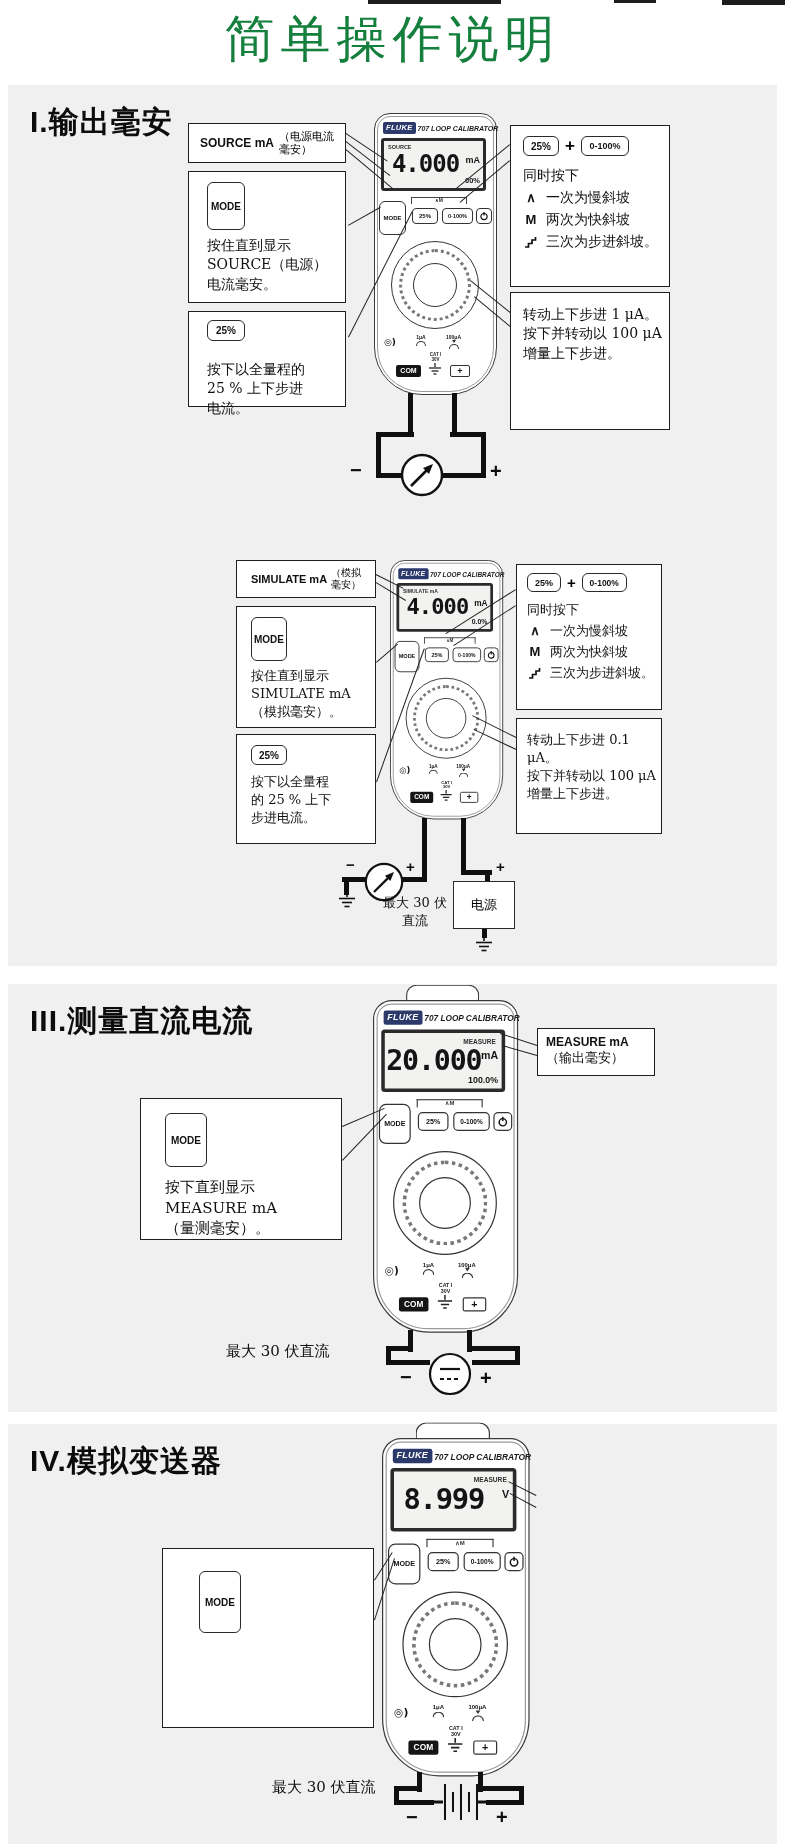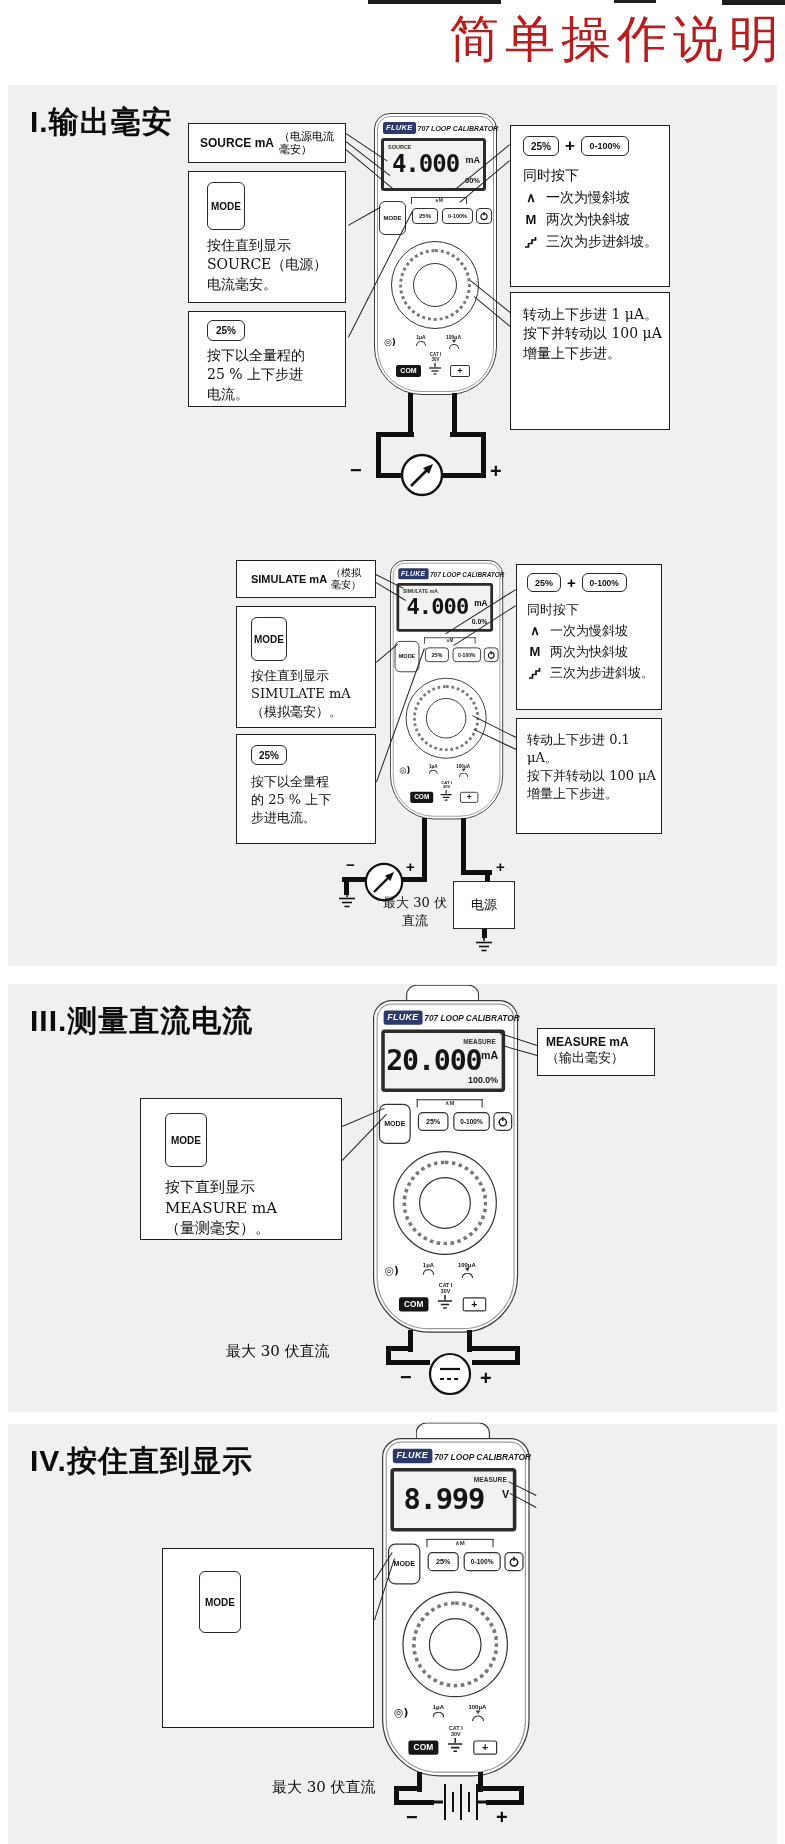--- a/index.html
+++ b/index.html
@@ -1,21 +1,21 @@
 <!DOCTYPE html>
 <html><head>
 <meta charset="utf-8">
 <style>
   * { box-sizing: border-box; margin: 0; padding: 0; }
   html,body { background:#fff; }
   .page { position:relative; width:785px; height:1844px; margin:0 auto; background:#ffffff; overflow:hidden;
           font-family:"DejaVu Serif", serif; }
   .artifact { position:absolute; background:#1d1d1d; }
-  .title { position:absolute; top:8px; left:0; right:0; text-align:right;
-           font:400 50px/1.25 "DejaVu Serif", serif; color:#b91c1c; letter-spacing:6px; }
+  .title { position:absolute; top:8px; left:0; right:0; text-align:center;
+           font:400 50px/1.25 "DejaVu Serif", serif; color:#15803d; letter-spacing:6px; }
   .sec { position:absolute; left:8px; width:769px; background:#f0f0f1; }
   #sec1 { top:85px;  height:482px; }
   #sec2 { top:534px; height:432px; }
   #sec3 { top:984px; height:428px; }
   #sec4 { top:1424px; height:420px; }
   .sec-h { position:absolute; left:22px; top:20px; font:700 30px/1.1 "Liberation Sans", sans-serif;
            color:#0c0c0c; letter-spacing:1px; }
   
   .co { position:absolute; background:#fff; border:1.5px solid #1f1f1f; }
   .co > * { position:absolute; }
@@ -116,21 +116,21 @@
 
     <div class="co" style="left:180px;top:86px;width:158px;height:132px">
       <div class="key" style="left:18px;top:10px;width:38px;height:48px">MODE</div>
       <div class="zh ml" style="left:18px;top:64px">按住直到显示
 SOURCE（电源）
 电流毫安。</div>
     </div>
 
     <div class="co" style="left:180px;top:226px;width:158px;height:96px">
       <div class="key" style="left:18px;top:8px;width:38px;height:21px">25%</div>
-      <div class="zh ml" style="left:18px;top:34px">按下以全量程的
+      <div class="zh ml" style="left:18px;top:48px">按下以全量程的
 25 % 上下步进
 电流。</div>
     </div>
 
     <div class="co" style="left:502px;top:40px;width:160px;height:162px">
       <div class="keys-row" style="left:12px;top:10px">
         <span class="key" style="width:36px;height:20px">25%</span>
         <span class="plus-glyph">+</span>
         <span class="key" style="width:48px;height:20px;font-size:9px">0-100%</span>
       </div>
@@ -476,21 +476,21 @@
       <circle cx="22" cy="22" r="20" fill="#fff" stroke="#111" stroke-width="2.2"></circle>
       <line x1="12" y1="17" x2="32" y2="17" stroke="#111" stroke-width="2.2"></line>
       <line x1="12" y1="27" x2="32" y2="27" stroke="#111" stroke-width="2.2" stroke-dasharray="4 3"></line>
     </svg>
     <span class="sign" style="left:392px;top:382px">−</span>
     <span class="sign" style="left:472px;top:383px">+</span>
     <div class="maxlbl" style="left:218px;top:358px">最大 30 伏直流</div>
   </section>
 
   <section class="sec" id="sec4">
-    <h2 class="sec-h">IV.按住直到显示</h2>
+    <h2 class="sec-h">IV.模拟变送器</h2>
 
 
     <div class="co" style="left:154px;top:124px;width:212px;height:180px">
       <div class="key" style="left:36px;top:22px;width:42px;height:62px">MODE</div>
     </div>
 
     <div class="device-slot ann-right with-tab scale-120" style="left:374px;top:14px">
   <div class="device">
     <div class="dev-tab"></div>
     <div class="dev-body"></div>

